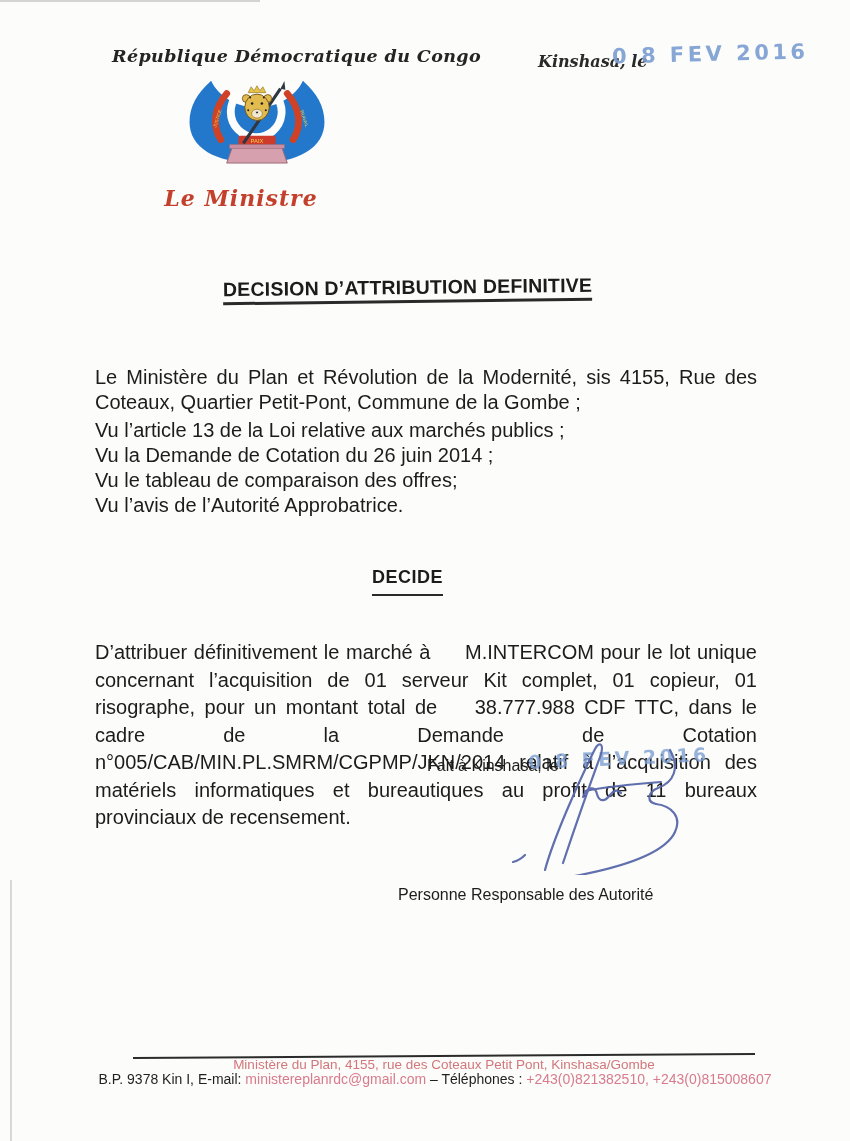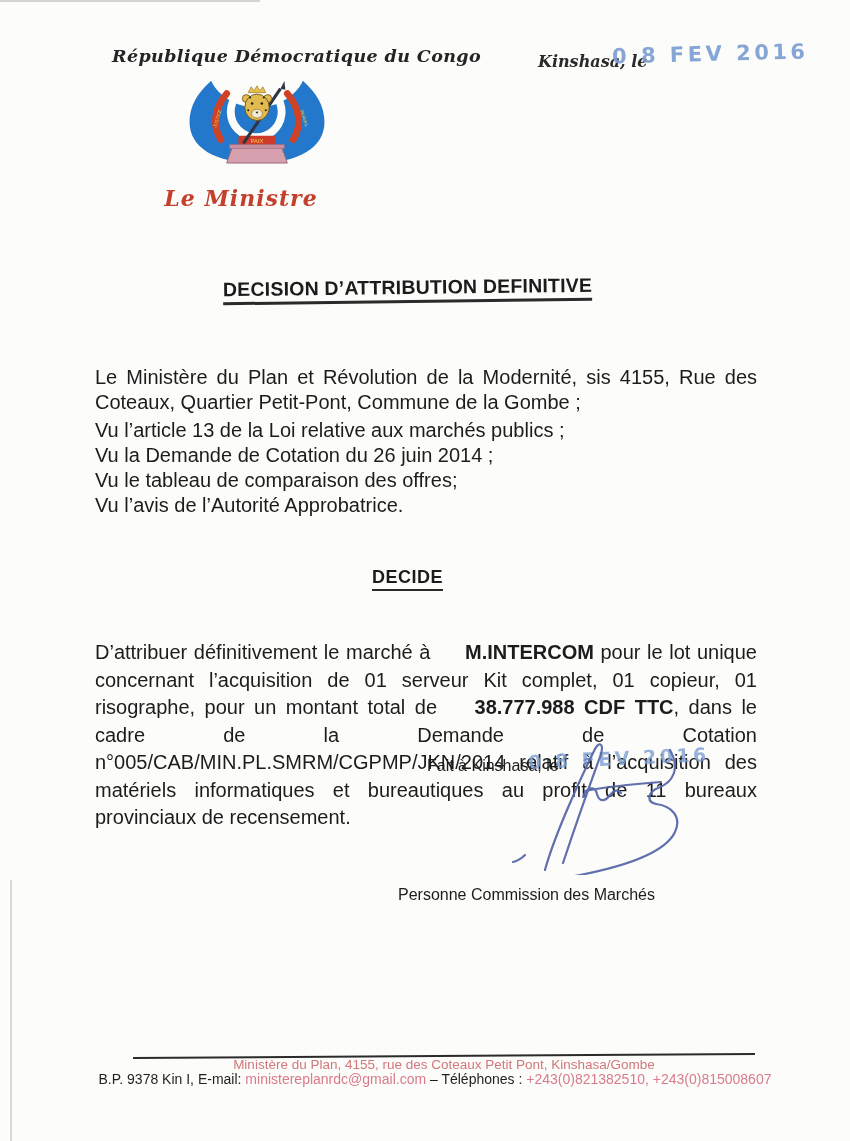--- a/index.html
+++ b/index.html
@@ -29,23 +29,23 @@
 
   .title-wrap{position:absolute;left:95px;top:276px;width:625px;text-align:center;}
   .title-text{display:inline-block;font-size:19.5px;font-weight:bold;letter-spacing:.2px;
     border-bottom:3px solid #2a2a2a;padding-bottom:1px;transform:rotate(-.7deg);}
 
   .body-block{position:absolute;left:95px;width:662px;font-size:20px;text-align:justify;}
   .intro{top:345px;line-height:25px;}
   .vu{top:418px;line-height:25px;}
   .vu p{margin:0;text-align:justify;}
   .decide-wrap{position:absolute;left:95px;top:567px;width:625px;text-align:center;}
-  .decide-text{display:inline-block;font-size:18px;font-weight:bold;letter-spacing:.5px;border-bottom:2.5px solid #2a2a2a;padding-bottom:1px;}
+  .decide-text{display:inline-block;font-size:18px;font-weight:bold;letter-spacing:.5px;border-bottom:2.5px solid #2a2a2a;padding-bottom:6px;}
   .decision{top:619px;line-height:27.5px;}
-  .bold{font-weight:bold;padding-left:28px;}
+  .bold{font-weight:normal;padding-left:28px;}
 
   .fait{position:absolute;left:395px;top:757px;font-size:16px;margin-left:32px;}
   .sig-name{position:absolute;left:393px;top:799px;font-size:16.5px;font-weight:bold;letter-spacing:.2px;}
   .sig-svg{position:absolute;left:465px;top:735px;z-index:5;}
   .role{position:absolute;left:398px;top:886px;font-size:16px;}
 
   .footer-rule{position:absolute;left:133px;top:1055px;width:622px;border-top:2px solid #2b2b2b;transform:rotate(-.35deg);}
   .footer-l1{position:absolute;left:133px;top:1057px;width:622px;text-align:center;
     font-size:13.5px;color:#cb6066;opacity:.85;}
   .footer-l2{position:absolute;left:85px;top:1071px;width:700px;text-align:center;font-size:14px;color:#1f1f1f;white-space:nowrap;}
@@ -119,18 +119,18 @@
   <svg class="sig-svg" width="235" height="140" viewBox="0 0 235 140">
     <g stroke="#5868aa" stroke-width="2.2" fill="none" stroke-linecap="round" opacity=".95">
       <path d="M80,135 C88,105 112,50 130,14 C134,6 140,8 135,22 C124,52 108,98 98,128"></path>
       <path d="M118,62 c4,-10 12,-12 14,-3 c2,8 8,8 13,1 c4,-5 8,-6 11,-2"></path>
       <path d="M120,56 C145,51 170,49 196,47"></path>
       <path d="M205,15 c10,18 4,32 -12,38 c-10,4 -12,14 -2,16"></path>
       <path d="M191,69 c16,2 26,13 19,28 c-9,19 -44,33 -95,43 c-15,3 -28,5 -40,6"></path>
       <path d="M60,120 c-4,4 -8,6 -12,7"></path>
     </g>
   </svg>
-  <div class="role">Personne Commission des Marchés</div>
+  <div class="role">Personne Responsable des Autorité</div>
 
   <div class="footer-rule"></div>
   <div class="footer-l1">Ministère du Plan, 4155, rue des Coteaux Petit Pont, Kinshasa/Gombe</div>
   <div class="footer-l2"><span>B.P. 9378 Kin I, E-mail: </span><span class="pink">ministereplanrdc@gmail.com</span><span> – Téléphones : </span><span class="pink">+243(0)821382510, +243(0)815008607</span></div>
 </div>
 
 </body></html>

